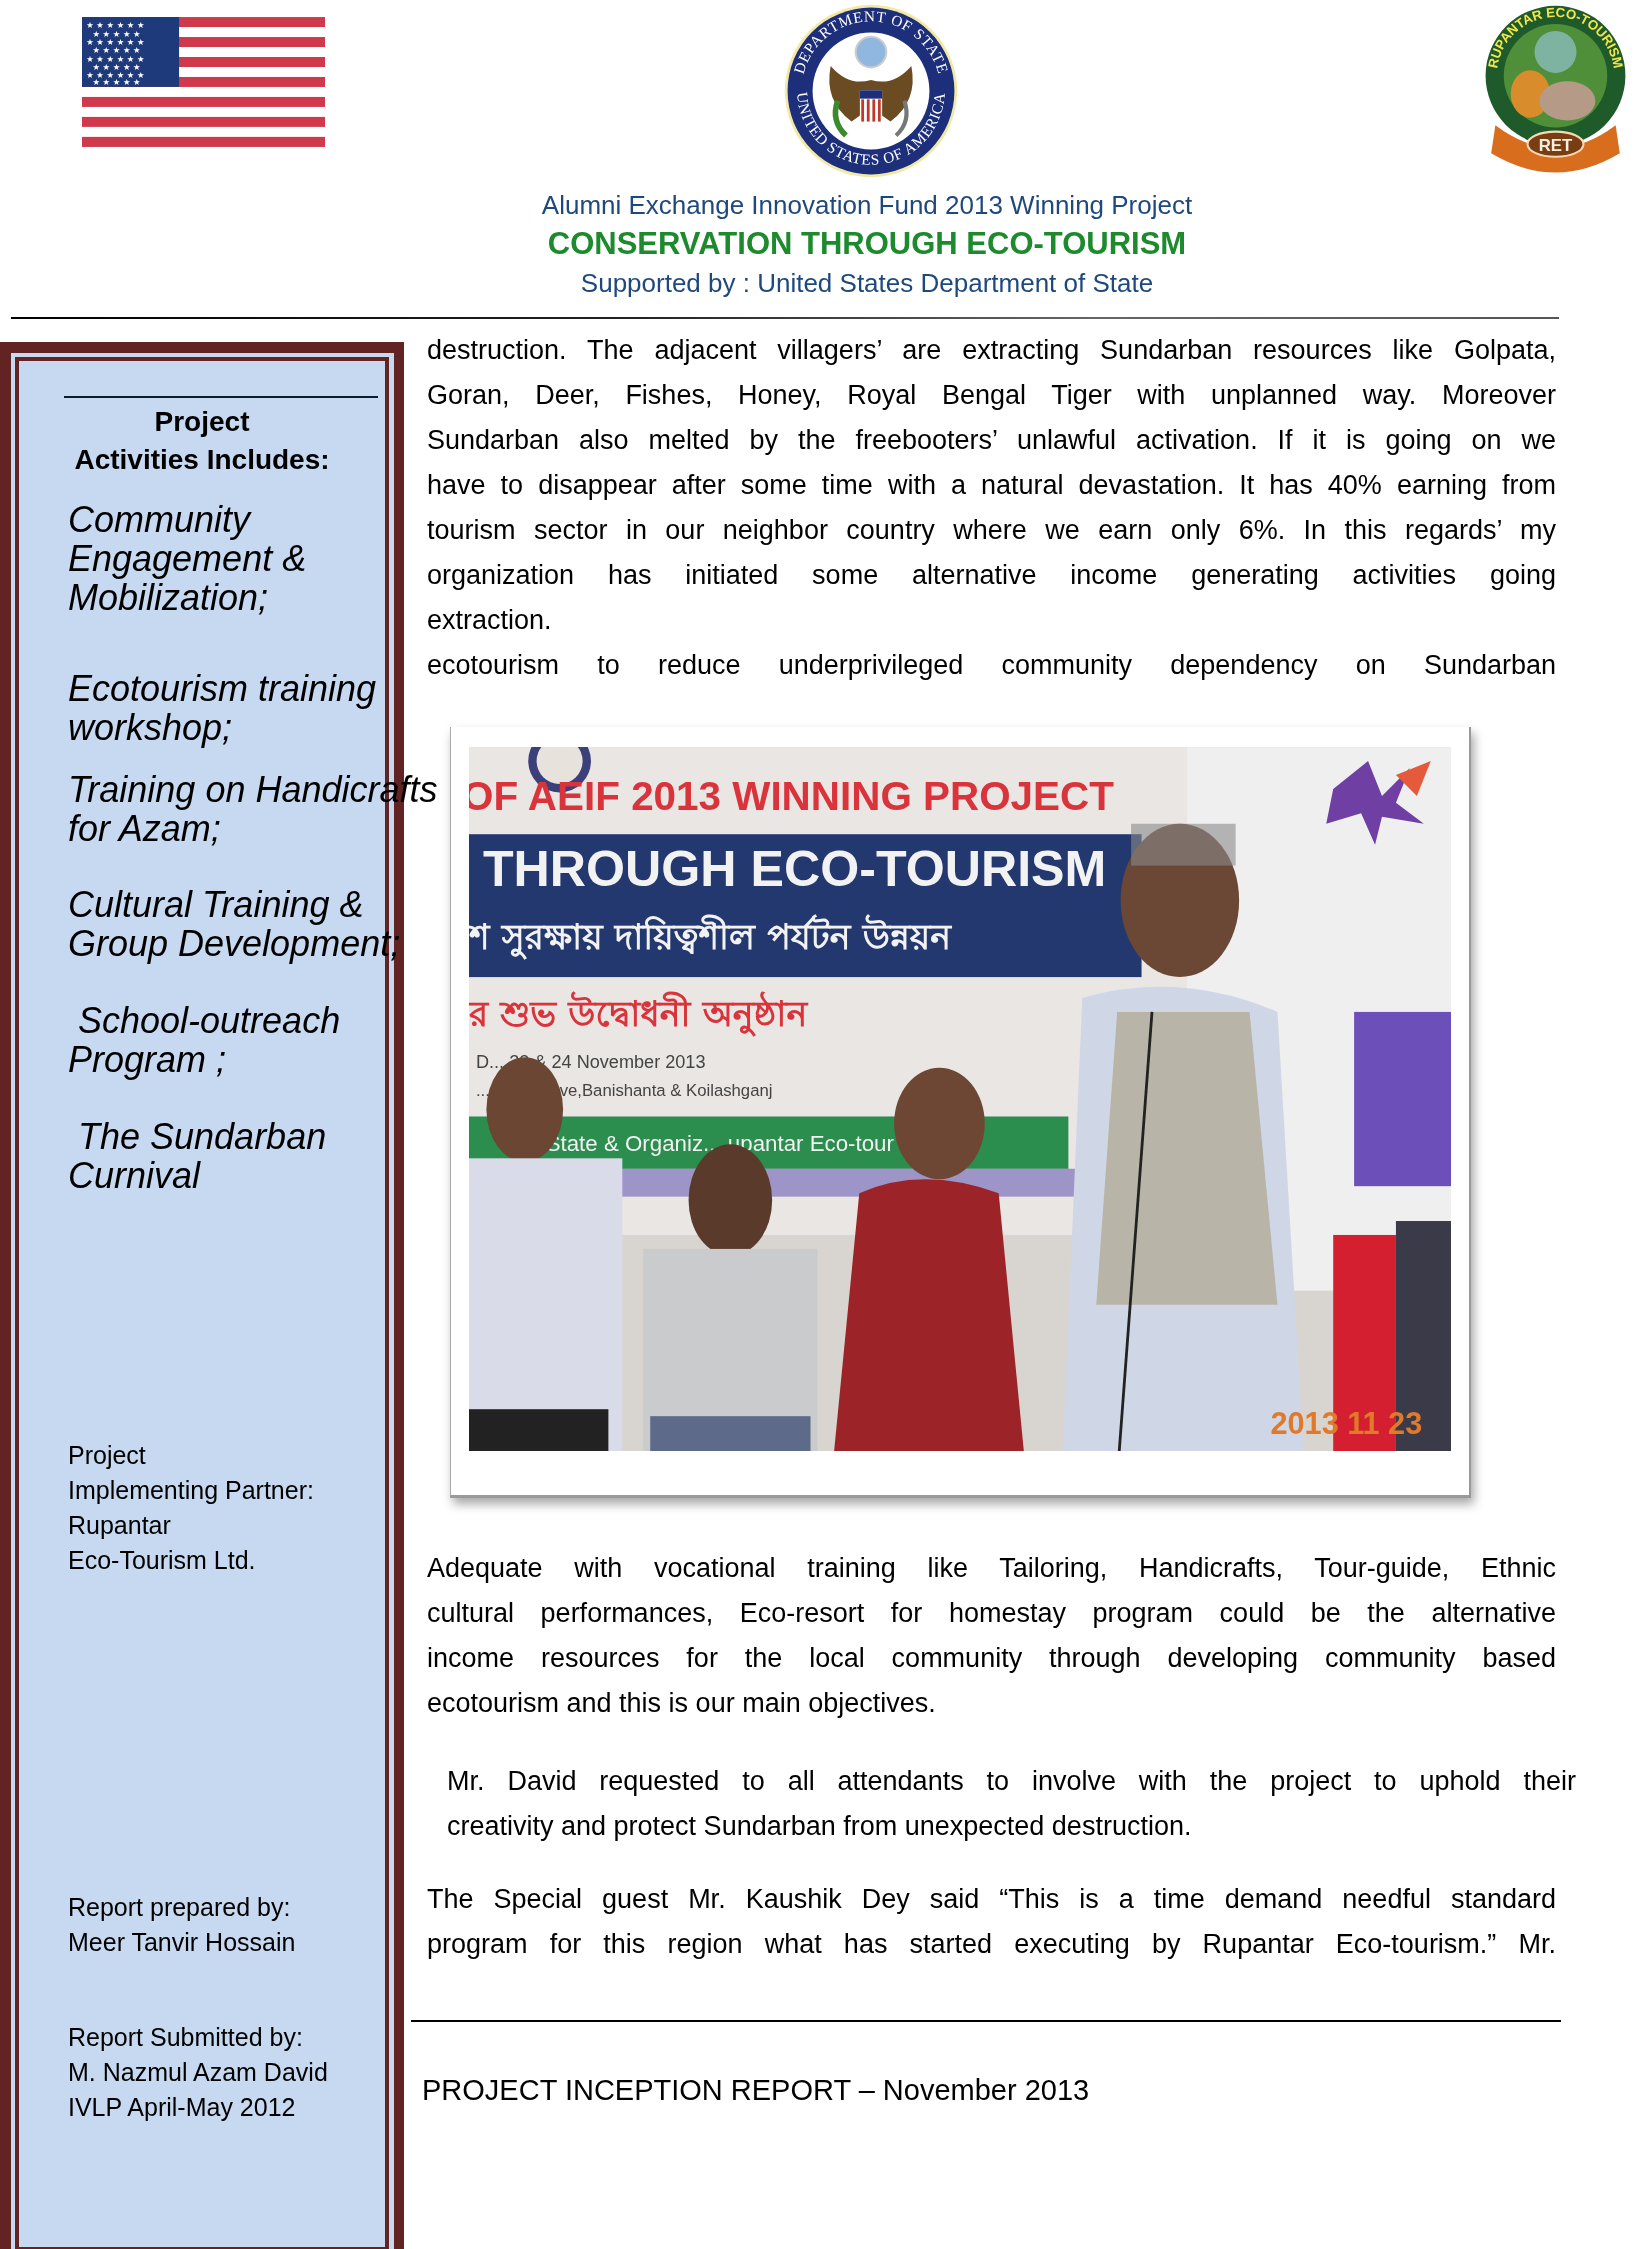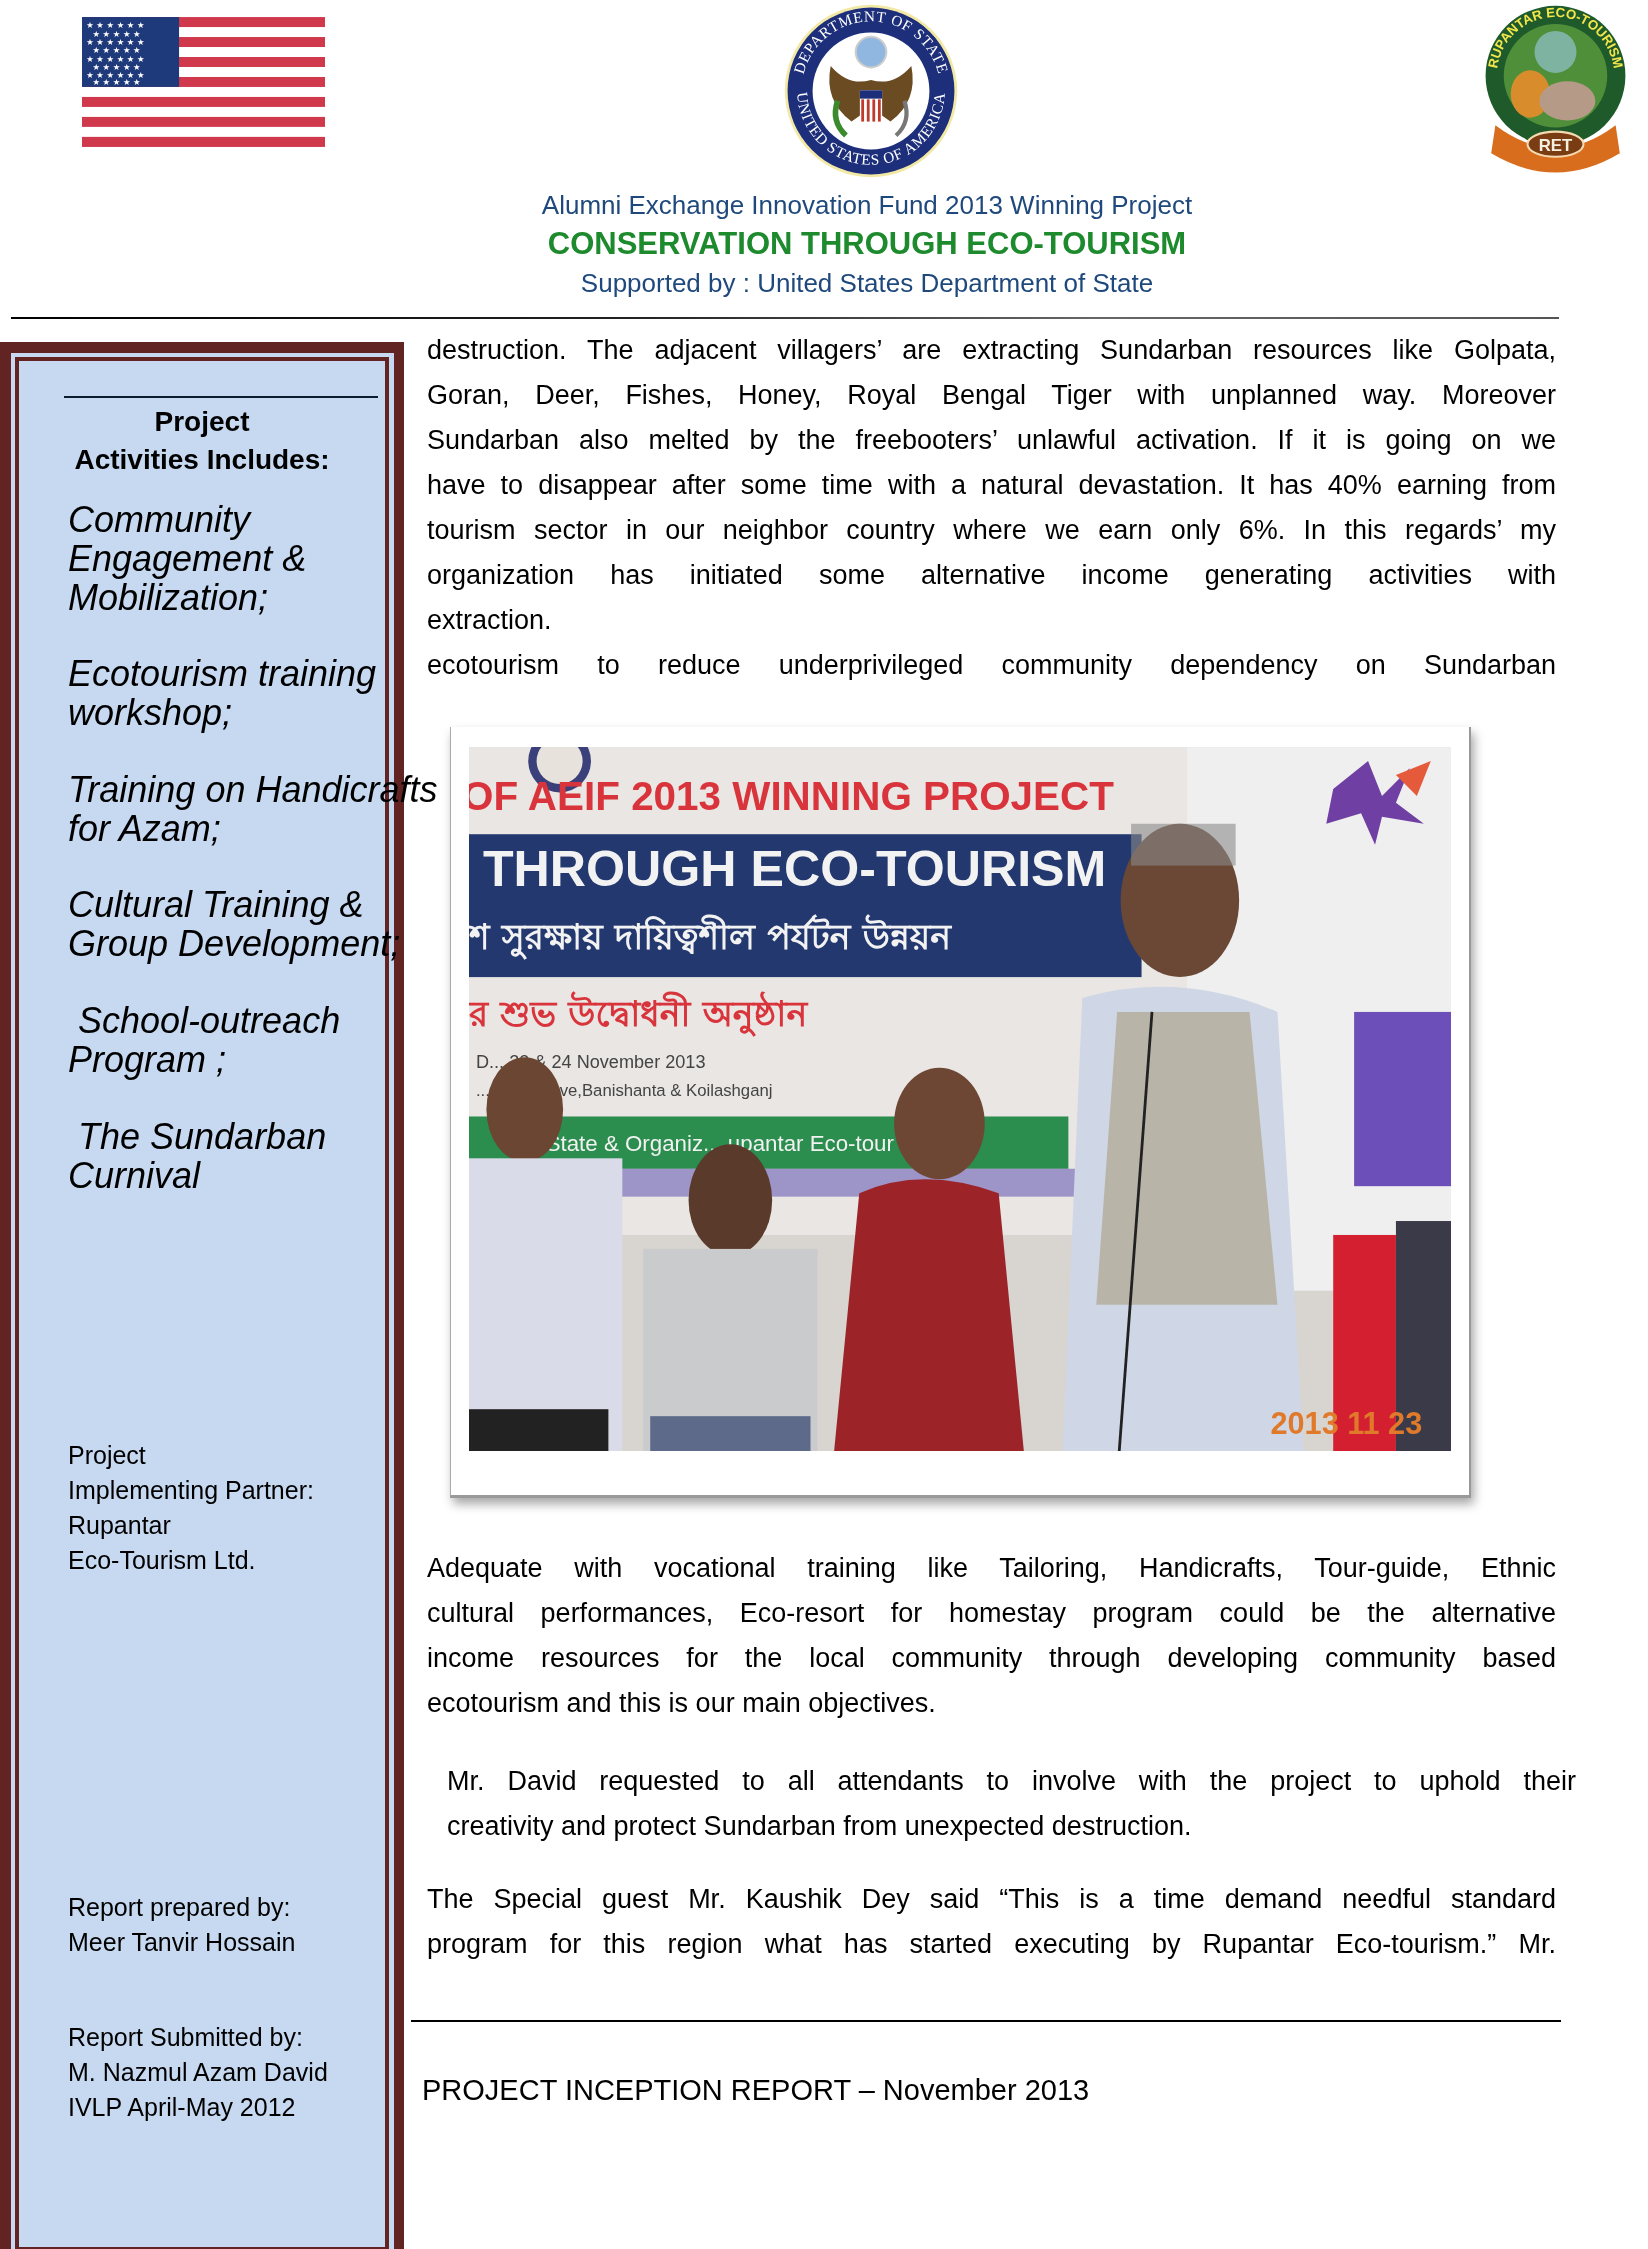--- a/index.html
+++ b/index.html
@@ -133,21 +133,21 @@
   <div class="inner-line"></div>
   <div class="inner">
     <div class="sb-rule"></div>
     <div class="sb-title">
       <div>Project</div>
       <div>Activities Includes:</div>
     </div>
     <div class="sb-act" style="top:139px;">Community
 Engagement &amp;
 Mobilization;</div>
-    <div class="sb-act" style="top:293px;font-style:italic;">Ecotourism training
+    <div class="sb-act" style="top:308px;font-style:italic;">Ecotourism training
 workshop;</div>
     <div class="sb-act" style="top:409px;">Training on Handicrafts
 for Azam;</div>
     <div class="sb-act" style="top:524px;">Cultural Training &amp;
 Group Development;</div>
     <div class="sb-act" style="top:640px;"> School-outreach
 Program ;</div>
     <div class="sb-act" style="top:756px;"> The Sundarban
 Curnival</div>
     <div class="sb-info" style="top:1077px;">Project
@@ -161,21 +161,21 @@
 IVLP April-May 2012</div>
   </div>
 </div>
 
 <div class="para" id="para1" style="top:328px;">
     <span class="line">destruction. The adjacent villagers’ are extracting Sundarban resources like Golpata,</span>
     <span class="line">Goran, Deer, Fishes, Honey, Royal Bengal Tiger with unplanned way. Moreover</span>
     <span class="line">Sundarban also melted by the freebooters’ unlawful activation.  If it is going on we</span>
     <span class="line">have to disappear after some time with a natural devastation. It has 40% earning from</span>
     <span class="line">tourism sector in our neighbor country where we earn only 6%. In this regards’ my</span>
-    <span class="line">organization has initiated some alternative income generating activities with</span>
+    <span class="line">organization has initiated some alternative income generating activities going</span>
     <span class="line last">extraction.</span>
     <span class="line">ecotourism to reduce underprivileged community dependency on Sundarban</span>
   </div>
 
 <div id="photo-frame" class="abs"></div>
 <div id="photo" class="abs">
   <svg width="982" height="732" viewBox="0 0 1409 1050">
 
     <rect width="1409" height="1050" fill="#d8d4d0"></rect>
     <rect x="0" y="0" width="1030" height="700" fill="#e9e6e3"></rect>

